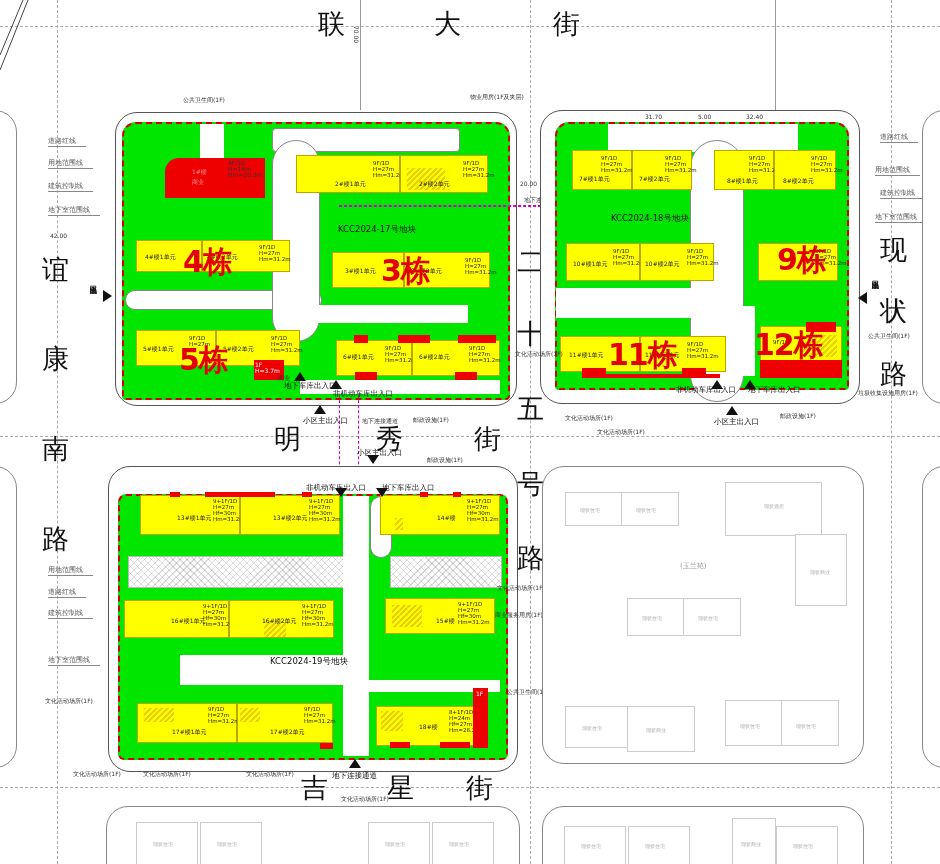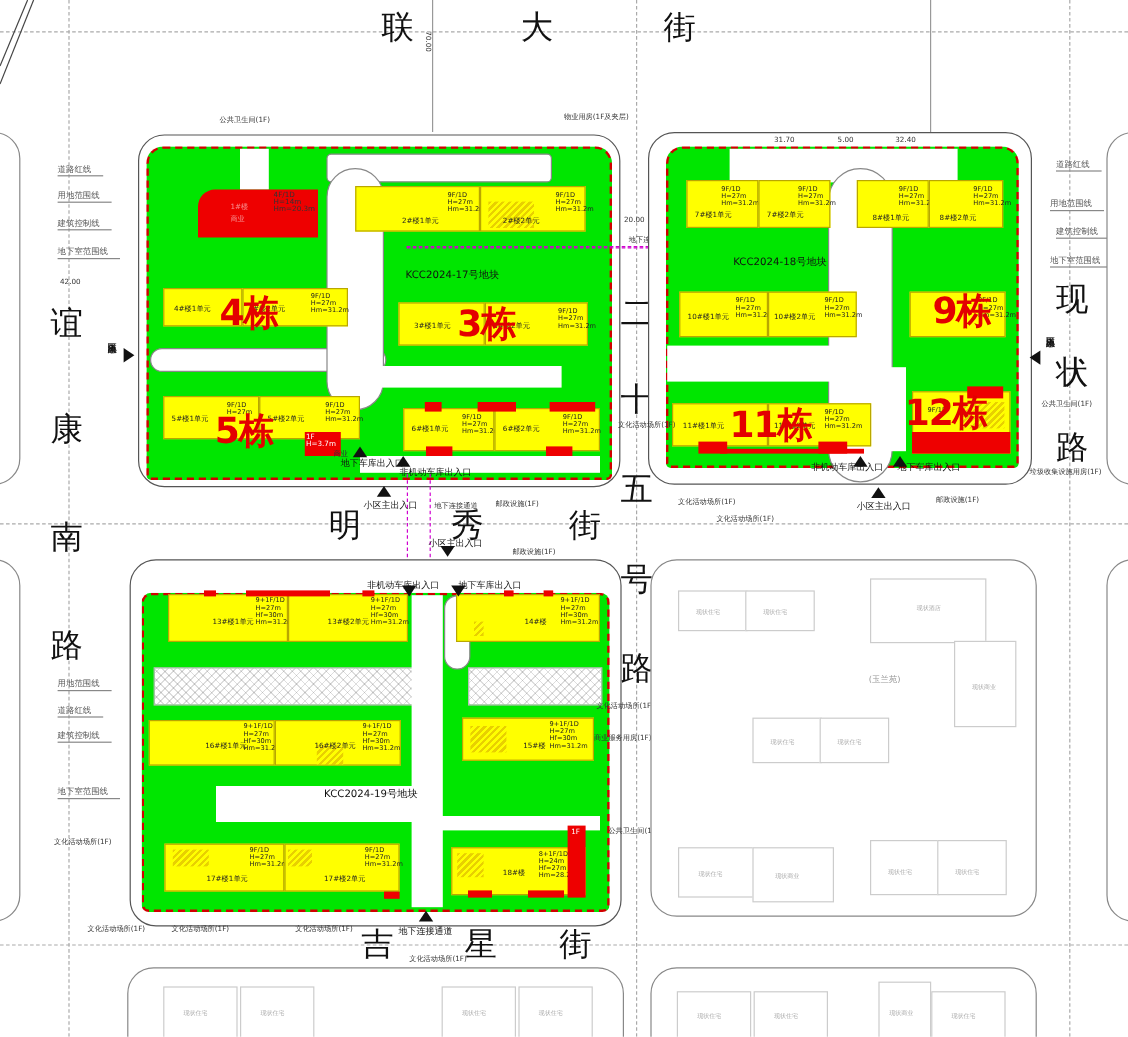--- a/index.html
+++ b/index.html
@@ -404,21 +404,21 @@
 <div class="small" style="left:497px;top:584px;">文化活动场所(1F)</div>
 <div class="small" style="left:495px;top:611px;">商业服务用房(1F)</div>
 <div class="small" style="left:507px;top:688px;">公共卫生间(1F)</div>
 <div class="small" style="left:45px;top:697px;">文化活动场所(1F)</div>
 <div class="small" style="left:73px;top:770px;">文化活动场所(1F)</div>
 <div class="small" style="left:143px;top:770px;">文化活动场所(1F)</div>
 <div class="small" style="left:246px;top:770px;">文化活动场所(1F)</div>
 <div class="small" style="left:341px;top:795px;">文化活动场所(1F)</div>
 
 <div class="curb" style="left:542px;top:466px;width:320px;height:296px;border-color:#888;"></div>
-<div class="plot-id" style="left:680px;top:561px;color:#999;font-size:7px;margin-left:44px;">(玉兰苑)</div>
+<div class="plot-id" style="left:680px;top:561px;color:#999;font-size:7px;">(玉兰苑)</div>
 <div class="ghost" style="left:565px;top:492px;width:56px;height:32px;">
     <span class="g" style="left:14px;top:14px;">现状住宅</span>
   </div>
 <div class="ghost" style="left:621px;top:492px;width:56px;height:32px;">
     <span class="g" style="left:14px;top:14px;">现状住宅</span>
   </div>
 <div class="ghost" style="left:725px;top:482px;width:95px;height:52px;">
     <span class="g" style="left:38px;top:20px;">现状酒店</span>
   </div>
 <div class="ghost" style="left:795px;top:534px;width:50px;height:70px;">

